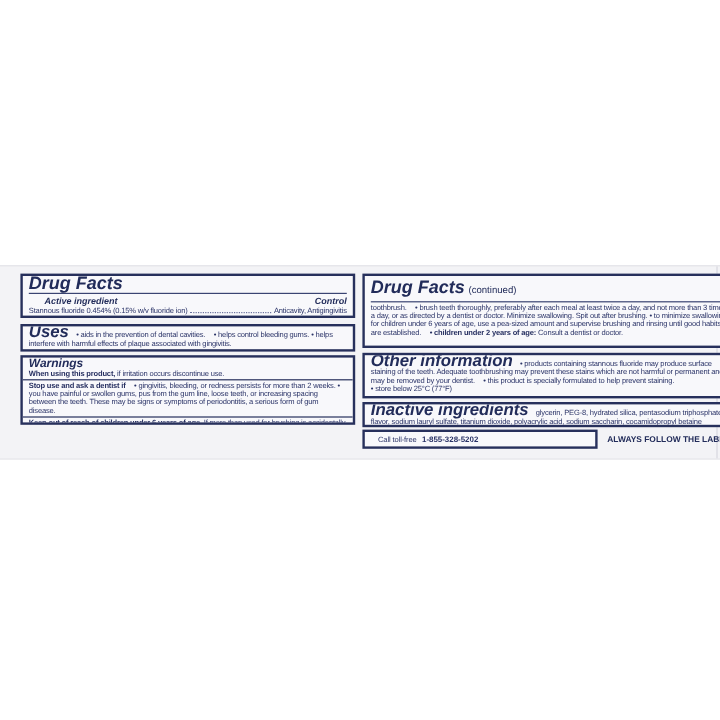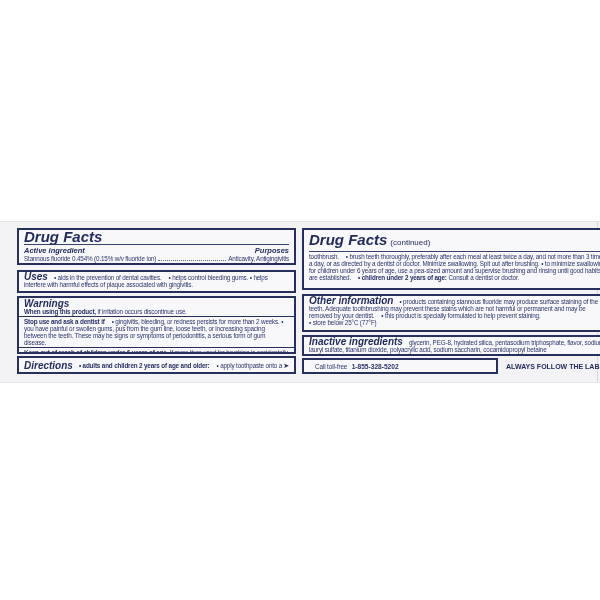--- a/index.html
+++ b/index.html
@@ -22,23 +22,23 @@
   .box{
     box-sizing:border-box;border:2px solid #27305c;background:#f8f8fb;
     padding:1px 5px;overflow:hidden;
   }
   .df-title{font-size:15px;line-height:11px;font-weight:bold;font-style:italic;color:#222c5a;}
   .continued{font-size:8px;font-weight:normal;font-style:normal;margin-left:3px;}
   .df-rule{border-top:1.6px solid #3a4472;margin:1.5px 0 1.5px 0;}
   .body-txt{font-size:6.3px;line-height:7px;letter-spacing:-0.15px;margin:0;color:#2b3468;}
   .b{font-weight:bold;color:#273061;}
   .sh{font-size:10px;line-height:9px;font-weight:bold;font-style:italic;color:#222c5a;}
-  .shi{font-size:10px;font-weight:bold;font-style:italic;color:#222c5a;margin-right:6px;letter-spacing:0;}
+  .shi{font-size:14px;font-weight:bold;font-style:italic;color:#222c5a;margin-right:6px;letter-spacing:0;}
   .h2row{display:flex;justify-content:space-between;align-items:baseline;}
-  .h2{font-size:7.5px;font-weight:bold;font-style:italic;color:#222c5a;}
+  .h2{font-size:7.5px;font-weight:bold;font-style:italic;color:#222c5a;margin-left:13px;}
   .leader-row{display:flex;align-items:baseline;font-size:6.3px;letter-spacing:-0.15px;line-height:7.5px;}
   .leader{flex:1;border-bottom:1px dotted #4a528033;border-bottom:1px dotted #6a719c;margin:0 2px 1px 2px;height:5px;}
   .divider{border-top:1px solid #27305c;margin:1px -5px;}
   .gapL{margin-left:7px;}
   .dir-row{display:flex;align-items:center;height:100%;}
   .spacer{flex:1;}
   .arrow{font-size:7px;color:#222c5a;line-height:7px;}
   .q-row{display:flex;align-items:center;}
   .q-box{width:196px;height:16px;display:flex;align-items:center;padding:0 5px;}
   .q-call{font-size:6.3px;letter-spacing:-0.1px;margin-left:6px;}
@@ -60,21 +60,21 @@
 <div class="band">
   <div class="band-edge-right"></div>
 
   <div class="col col-left">
 
     <section class="box box-a">
       <div class="df-title">Drug Facts</div>
       <div class="df-rule"></div>
       <div class="h2row">
         <span class="h2">Active ingredient</span>
-        <span class="h2">Purposes</span>
+        <span class="h2">Control</span>
       </div>
       <div class="leader-row">
         <span>Stannous fluoride 0.454% (0.15% w/v fluoride ion)</span>
         <span class="leader"></span>
         <span>Anticavity, Antigingivitis</span>
       </div>
     </section>
 
     <section class="box box-uses">
       <p class="body-txt"><span class="shi">Uses</span><span>• aids in the prevention of dental cavities.</span><span class="gapL">• helps control bleeding gums.</span> <span>• helps interfere with harmful effects of plaque associated with gingivitis.</span></p>
@@ -82,29 +82,20 @@
 
     <section class="box box-warn">
       <div class="sh">Warnings</div>
       <p class="body-txt"><span class="b">When using this product,</span><span> if irritation occurs discontinue use.</span></p>
       <div class="divider"></div>
       <p class="body-txt"><span class="b">Stop use and ask a dentist if</span><span class="gapL">• gingivitis, bleeding, or redness persists for more than 2 weeks.</span> <span>• you have painful or swollen gums, pus from the gum line, loose teeth, or increasing spacing between the teeth. These may be signs or symptoms of periodontitis, a serious form of gum disease.</span></p>
       <div class="divider"></div>
       <p class="body-txt"><span class="b">Keep out of reach of children under 6 years of age.</span><span> If more than used for brushing is accidentally swallowed, get medical help or contact a Poison Control Center right away.</span></p>
     </section>
 
-    <section class="box box-dir">
-      <div class="dir-row">
-        <span class="shi">Directions</span>
-        <span class="body-txt b">• adults and children 2 years of age and older:</span>
-        <span class="body-txt gapL">• apply toothpaste onto a</span>
-        <span class="spacer"></span>
-        <span class="arrow">➤</span>
-      </div>
-    </section>
   </div>
 
   <div class="col col-right">
 
     <section class="box box-cont">
       <div>
         <span class="df-title">Drug Facts</span><span class="df-title continued">(continued)</span>
       </div>
       <div class="df-rule"></div>
       <p class="body-txt"><span>toothbrush.</span><span class="gapL">• brush teeth thoroughly, preferably after each meal at least twice a day, and not more than 3 times a day, or as directed by a dentist or doctor. Minimize swallowing. Spit out after brushing.</span> <span>• to minimize swallowing for children under 6 years of age, use a pea-sized amount and supervise brushing and rinsing until good habits are established.</span><span class="b gapL">• children under 2 years of age:</span><span> Consult a dentist or doctor.</span></p>

